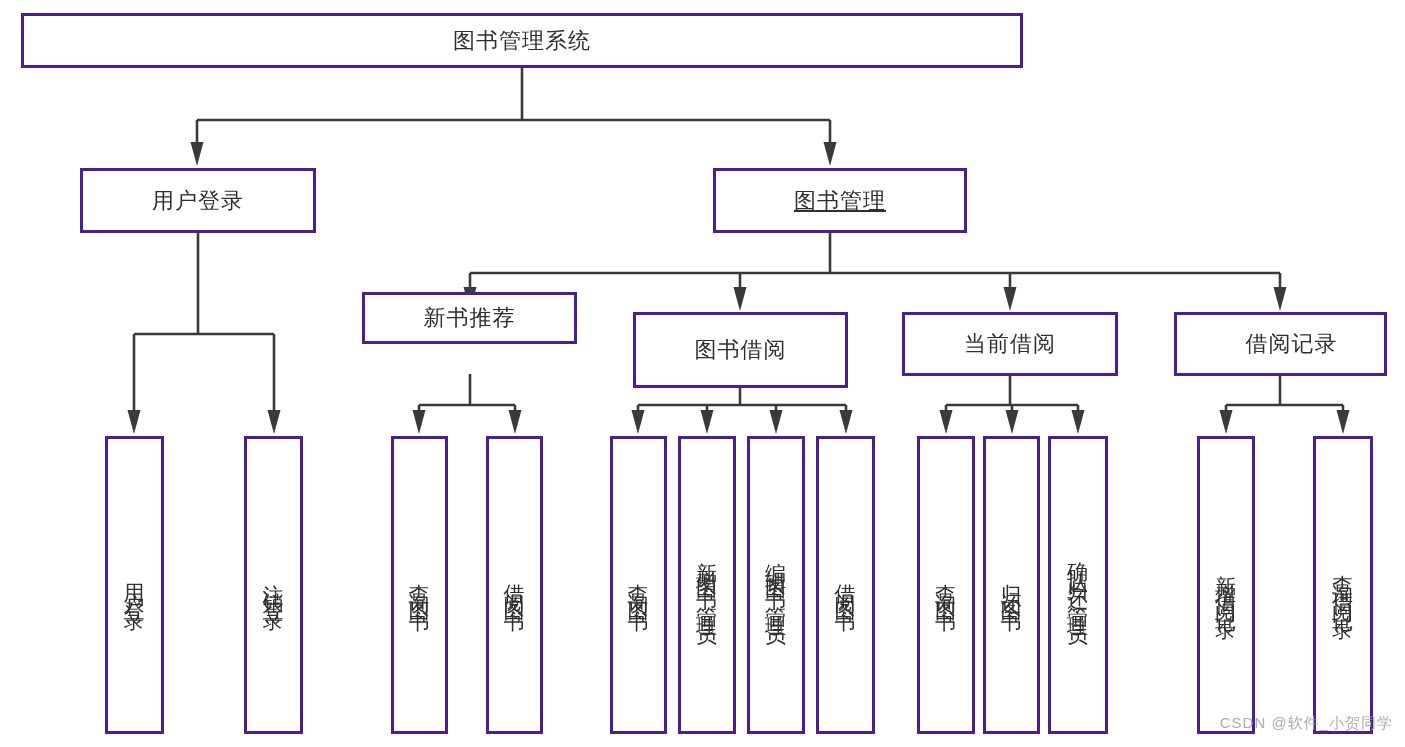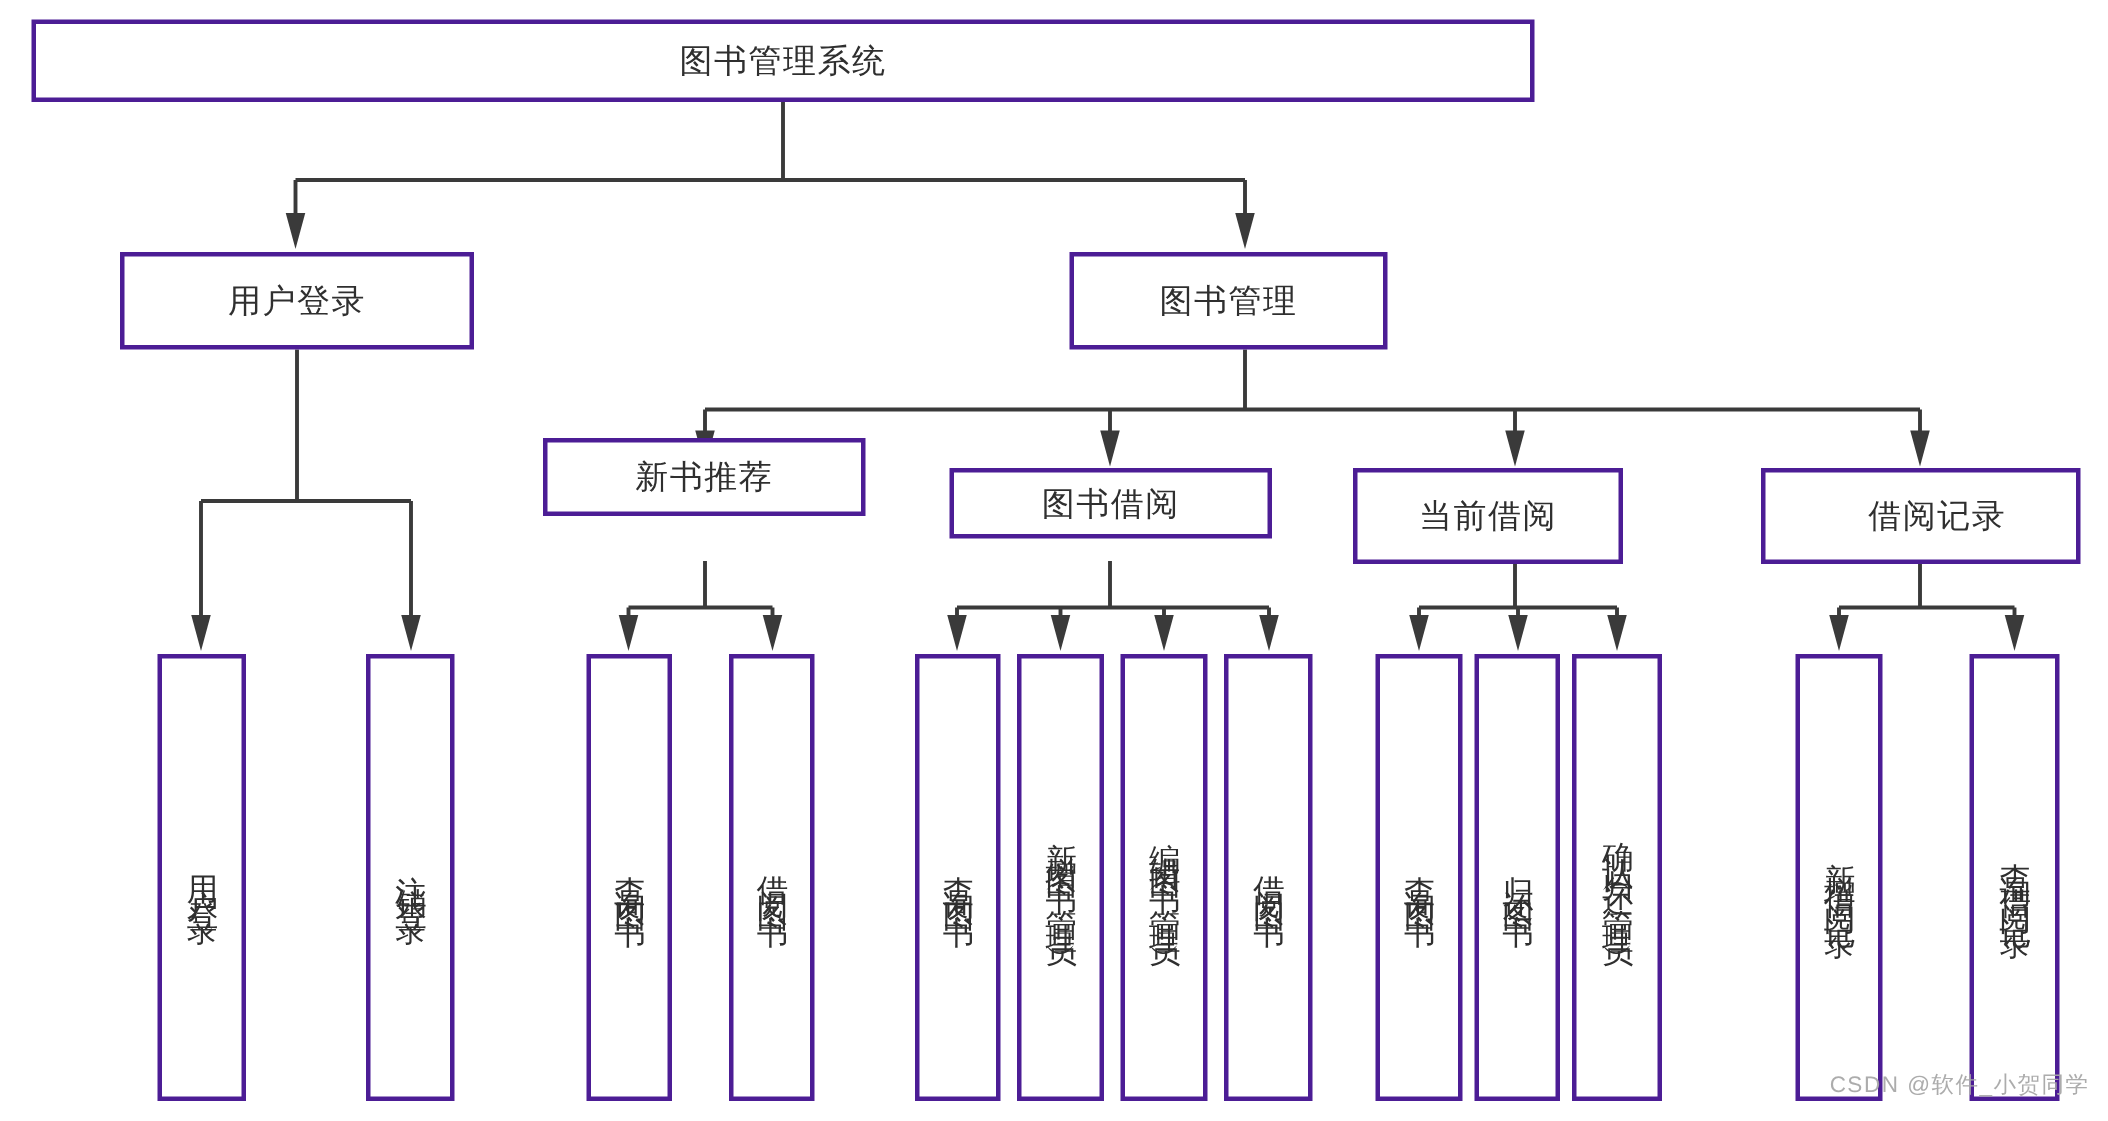--- a/index.html
+++ b/index.html
@@ -133,31 +133,31 @@
     </g>
   </svg>
 
   <div class="node" style="left:21px; top:13px; width:1002px; height:55px;">
     <span>图书管理系统</span>
   </div>
 
   <div class="node" style="left:80px; top:168px; width:236px; height:65px;">
     <span>用户登录</span>
   </div>
-  <div class="node" style="left:713px; top:168px; width:212px; height:65px;">
+  <div class="node" style="left:713px; top:168px; width:254px; height:65px;text-decoration:underline;">
     <span>图书管理</span>
   </div>
 
   <div class="node" style="left:362px; top:292px; width:215px; height:52px;justify-content:center;">
     <span>新书推荐</span>
   </div>
-  <div class="node" style="left:633px; top:312px; width:215px; height:47px;">
+  <div class="node" style="left:633px; top:312px; width:215px; height:76px;">
     <span>图书借阅</span>
   </div>
-  <div class="node" style="left:902px; top:312px; width:180px; height:64px;">
+  <div class="node" style="left:902px; top:312px; width:216px; height:64px;">
     <span>当前借阅</span>
   </div>
   <div class="node" style="left:1174px; top:312px; width:213px; height:64px;padding-left:22px;">
     <span>借阅记录</span>
   </div>
 
   <div class="node leaf" style="left:105px; top:436px; width:59px; height:298px;">
     <span>用户登录</span>
   </div>
   <div class="node leaf" style="left:244px; top:436px; width:59px; height:298px;">

